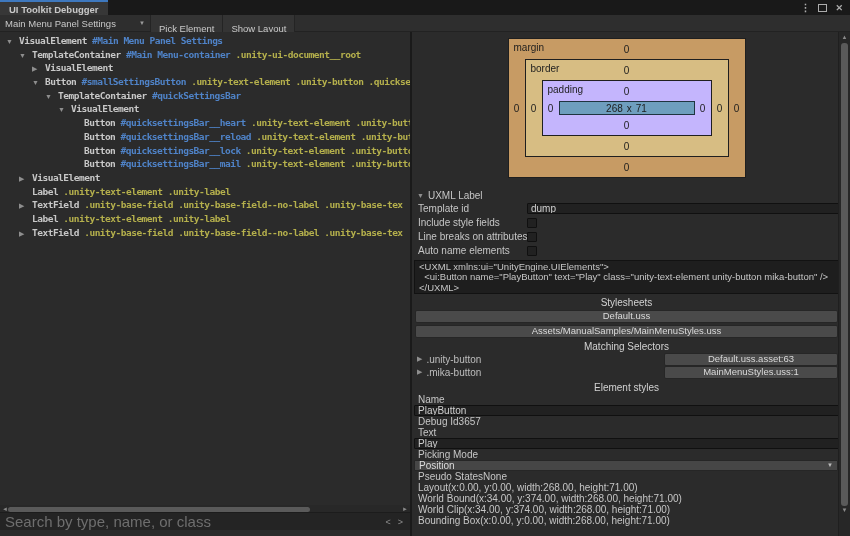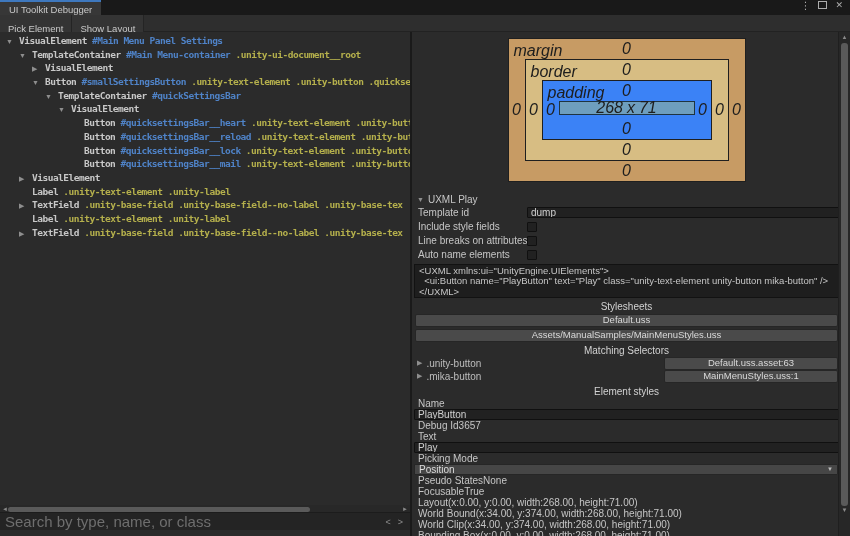--- a/index.html
+++ b/index.html
@@ -1,19 +1,19 @@
 <!DOCTYPE html>
 <html><head>
 <meta charset="utf-8">
 <style>
   html,body{margin:0;padding:0;background:#1a1a1a;}
   .window{position:relative;width:850px;height:536px;overflow:hidden;background:#2B2B2B;
           font-family:"Liberation Sans",sans-serif;color:#C8C8C8;cursor:default;}
   
-  .titlebar{position:absolute;top:0;left:0;right:0;height:15px;background:#191919;display:flex;align-items:flex-start;}
+  .titlebar{position:absolute;top:0;left:0;right:0;height:15px;background:#191919;display:flex;align-items:center;font-weight:bold;}
   .tab{height:15px;padding:1px 9px 0;background:#373737;color:#C9C9C9;font-size:9.5px;line-height:13px;
        border-top:2px solid var(--accent,#3E78BE);box-sizing:border-box;white-space:nowrap;}
   .win-controls{margin-left:auto;display:flex;align-items:center;gap:8px;padding-right:7px;color:#ACACAC;font-size:9px;}
   .kebab{font-size:10px;line-height:9px;}
   .maxbox{width:7px;height:6px;border:1px solid #ACACAC;display:inline-block;}
   
   .toolbar{position:absolute;top:15px;left:0;right:0;height:16px;background:#2E2E2E;border-bottom:1px solid #222;
            display:flex;align-items:stretch;font-size:9.5px;color:#C9C9C9;}
   .picker{width:140px;display:flex;align-items:center;padding:0 5px;border-right:1px solid #242424;}
   .picker .dd{margin-left:auto;font-size:6px;color:#9A9A9A;}
@@ -39,21 +39,21 @@
   .search input{flex:1;background:transparent;border:none;outline:none;color:#C8C8C8;font-size:15px;padding:0 5px;
                 font-family:"Liberation Sans",sans-serif;min-width:0;}
   .search input::placeholder{color:#6E6E6E;}
   .search .nav{color:#8E8E8E;font-size:9px;padding:0 7px;}
   
   .rp{position:absolute;left:2px;right:11px;top:0;bottom:0;overflow:hidden;font-size:10px;color:#C6C6C6;}
   .vscroll{position:absolute;right:0;top:0;width:11px;bottom:0;background:#272727;border-left:1px solid #1F1F1F;}
   .vs-arrow{position:absolute;left:0;right:0;text-align:center;font-size:6px;color:#8A8A8A;height:10px;line-height:10px;}
   .vs-thumb{position:absolute;left:2px;right:2px;top:11px;bottom:30px;background:#5A5A5A;border-radius:3px;}
   
-  .bm{margin:6px auto 12px;width:238px;font-size:16px;color:#1D1D1D;font-style:italic;}
+  .bm{margin:6px auto 12px;width:238px;font-size:10px;color:#1D1D1D;}
   .bm-level{border:1px solid #1F1F1F;box-sizing:border-box;}
   .bm-cap{position:relative;height:20px;display:flex;align-items:center;justify-content:center;}
   .bm-label{position:absolute;left:5px;top:3px;}
   .bm-mid{display:flex;align-items:stretch;}
   .bm-side{width:16px;display:flex;align-items:center;justify-content:center;flex:none;}
   .bm-child{flex:1;}
   .bm-contentbox{flex:1;height:14px;display:flex;align-items:center;justify-content:center;gap:4px;border:1px solid #1F3440;box-sizing:border-box;}
   
   .foldout{margin-top:10px;height:11px;display:flex;align-items:center;gap:4px;padding-left:3px;}
   .fold-arrow{font-size:7px;color:#8E8E8E;}
@@ -83,20 +83,24 @@
   <div class="titlebar">
     <div class="tab"><span>UI Toolkit Debugger</span></div>
     <div class="win-controls">
       <span class="kebab">⋮</span>
       <span class="maxbox"></span>
       <span>✕</span>
     </div>
   </div>
 
   <div class="toolbar">
+    <div class="picker">
+      <span>Main Menu Panel Settings</span>
+      <span class="dd">▼</span>
+    </div>
     <div class="tb-btn">
         <span>Pick Element</span>
       </div>
     <div class="tb-btn">
         <span>Show Layout</span>
       </div>
   </div>
 
   <div class="content">
 
@@ -145,21 +149,21 @@
               </div>
             <div class="bm-mid">
               <span class="bm-side">0</span>
               <div class="bm-child bm-level" style="background-color: rgb(215, 189, 131);">
                 <div class="bm-cap">
                     <span class="bm-label">border</span>
                     <span>0</span>
                   </div>
                 <div class="bm-mid">
                   <span class="bm-side">0</span>
-                  <div class="bm-child bm-level" style="background-color: #3b82f6;">
+                  <div class="bm-child bm-level" style="background-color: #c4b5fd;">
                     <div class="bm-cap">
                         <span class="bm-label">padding</span>
                         <span>0</span>
                       </div>
                     <div class="bm-mid">
                       <span class="bm-side">0</span>
                       <div class="bm-contentbox" style="background-color: rgb(110, 158, 190);">
                         <span>268</span>
                         <span>x</span>
                         <span>71</span>
@@ -179,21 +183,21 @@
               <span class="bm-side">0</span>
             </div>
             <div class="bm-cap">
                 <span>0</span>
               </div>
           </div>
         </div>
 
         <div class="foldout">
           <span class="fold-arrow">▼</span>
-          <span>UXML Play</span>
+          <span>UXML Label</span>
         </div>
         <div class="frow">
           <span class="flabel">Template id</span>
           <div class="ffield">dump</div>
         </div>
         <div>
             <div class="frow">
               <span class="flabel">Include style fields</span>
               <div class="checkbox"></div>
             </div>
@@ -235,21 +239,20 @@
         <div class="rheader">Element styles</div>
         <div>
             <div class="srow"><span class="flabel">Name</span><div class="ffield">PlayButton</div></div>
             <div class="srow"><span class="flabel">Debug Id</span><span class="sval">3657</span></div>
             <div class="srow"><span class="flabel">Text</span><div class="ffield">Play</div></div>
             <div class="srow"><span class="flabel">Picking Mode</span><div class="sdrop">
                 <span>Position</span>
                 <span class="dd">▼</span>
               </div></div>
             <div class="srow"><span class="flabel">Pseudo States</span><span class="sval">None</span></div>
-            <div class="srow"><span class="flabel">Focusable</span><span class="sval">True</span></div>
             <div class="srow"><span class="flabel">Layout</span><span class="sval">(x:0.00, y:0.00, width:268.00, height:71.00)</span></div>
             <div class="srow"><span class="flabel">World Bound</span><span class="sval">(x:34.00, y:374.00, width:268.00, height:71.00)</span></div>
             <div class="srow"><span class="flabel">World Clip</span><span class="sval">(x:34.00, y:374.00, width:268.00, height:71.00)</span></div>
             <div class="srow"><span class="flabel">Bounding Box</span><span class="sval">(x:0.00, y:0.00, width:268.00, height:71.00)</span></div>
           </div>
 
       </div>
 
       <div class="vscroll">
         <span class="vs-arrow" style="top:0">▲</span>

